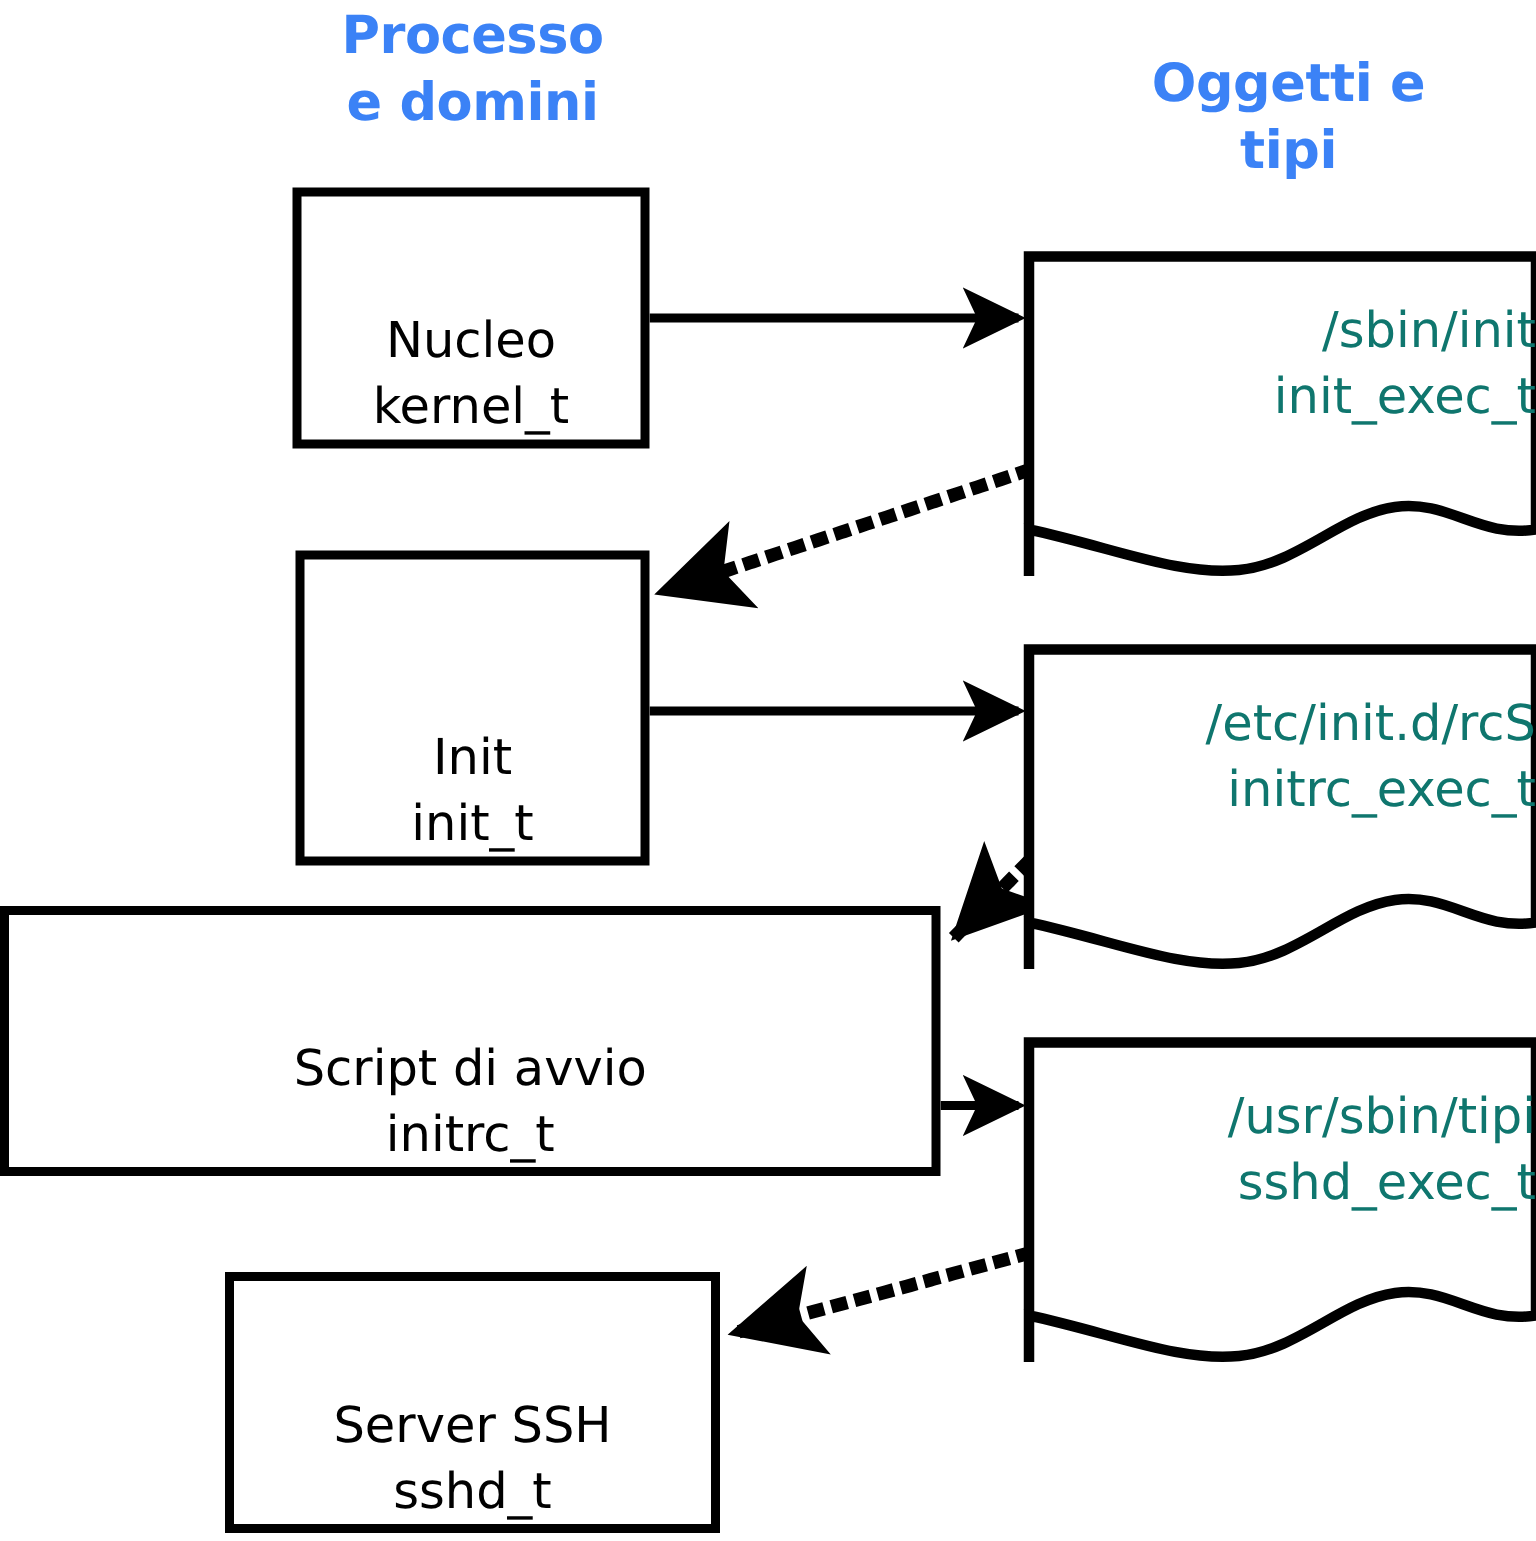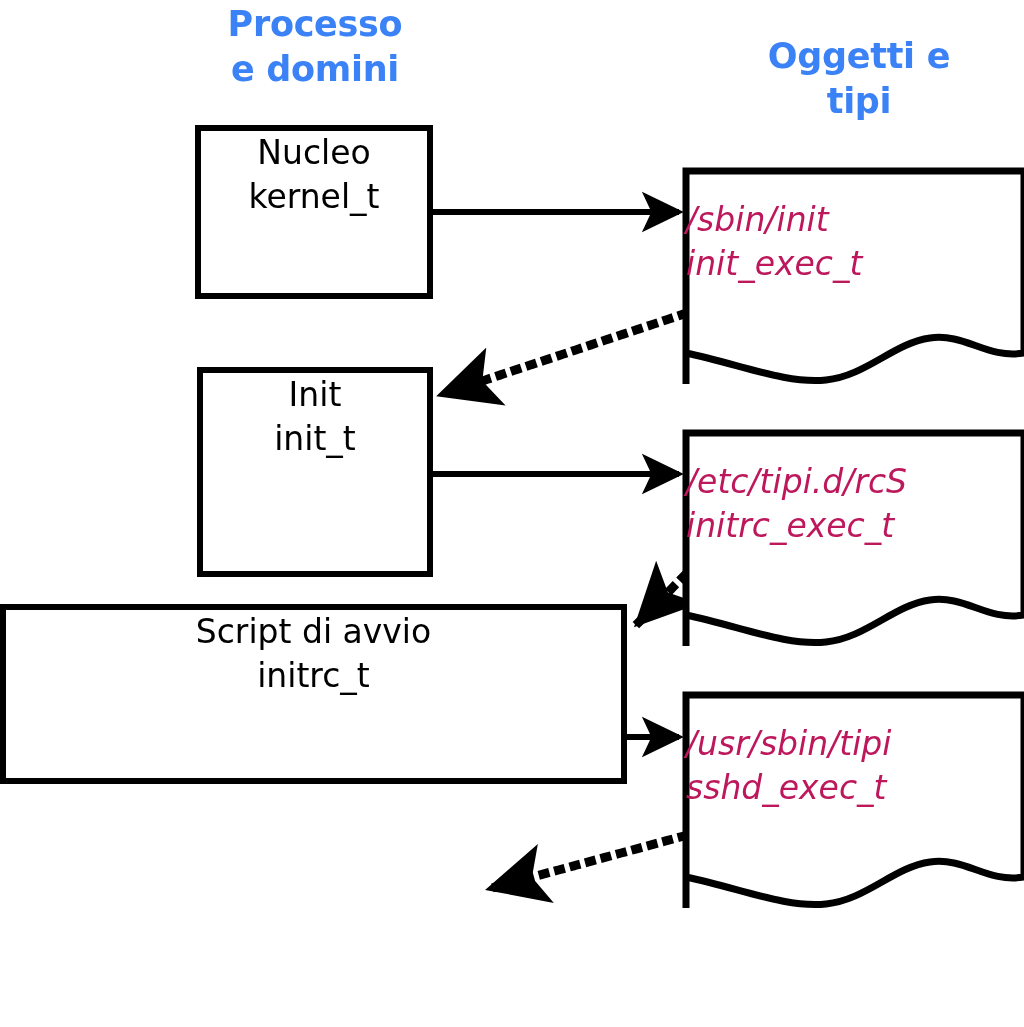--- a/index.html
+++ b/index.html
@@ -30,21 +30,21 @@
   }
   #header-left  { left: 160px; top: 2px;  width: 310px; }
   #header-right { left: 700px; top: 2px;  width: 318px; margin-top: 32px; }
 
   .proc-box {
     position: absolute;
     box-sizing: border-box;
     border: 6px solid #000000;
     background: #ffffff;
     display: flex;
-    align-items: flex-start;
+    align-items: flex-end;
     justify-content: center;
     z-index: 3;
   }
   .proc-label {
     font-family: "DejaVu Sans", sans-serif;
     font-size: 33px;
     line-height: 1.33;
     text-align: center;
     color: #000000;
     white-space: pre-line;
@@ -53,25 +53,24 @@
   .doc-shape {
     position: absolute;
     z-index: 3;
   }
   .doc-shape svg { display: block; }
   .doc-label {
     position: absolute;
     font-family: "DejaVu Sans", sans-serif;
     font-size: 33px;
     line-height: 1.33;
-    text-align: left;
-    color: #be185d;
+    text-align: right;
+    color: #0f766e;
     white-space: pre-line;
     z-index: 4;
-    font-style: italic;
   }
 
   .edge-layer {
     position: absolute;
     left: 0; top: 0;
     width: 1024px;
     height: 1027px;
     z-index: 2;
   }
   .arrow-label {
@@ -136,41 +135,45 @@
   <div class="proc-box" style="left:197px; top:367px; width:236px; height:210px;">
     <div class="proc-label">Init
 init_t</div>
   </div>
 
   <div class="proc-box" style="left:0px; top:604px; width:627px; height:180px;">
     <div class="proc-label">Script di avvio
 initrc_t</div>
   </div>
 
+  <div class="proc-box" style="left:150px; top:848px; width:330px; height:174px;">
+    <div class="proc-label">Server SSH
+sshd_t</div>
+  </div>
 
   <div class="doc-shape" style="left:680px; top:162px;">
     <svg width="344" height="225" viewBox="0 0 344 225">
       <path d="M6,222 L6,9 L344,9 L344,191
                C306,197 286,171 250,176
                C214,181 186,214 146,218
                C106,222 62,203 6,191 Z" fill="#ffffff" stroke="#000000" stroke-width="7" stroke-linejoin="miter" stroke-linecap="butt"></path>
     </svg>
   </div>
   <div class="doc-label" style="left:686px; top:198px; width:338px;">/sbin/init
 init_exec_t</div>
 
   <div class="doc-shape" style="left:680px; top:424px;">
     <svg width="344" height="225" viewBox="0 0 344 225">
       <path d="M6,222 L6,9 L344,9 L344,191
                C306,197 286,171 250,176
                C214,181 186,214 146,218
                C106,222 62,203 6,191 Z" fill="#ffffff" stroke="#000000" stroke-width="7" stroke-linejoin="miter" stroke-linecap="butt"></path>
     </svg>
   </div>
-  <div class="doc-label" style="left:686px; top:460px; width:338px;">/etc/tipi.d/rcS
+  <div class="doc-label" style="left:686px; top:460px; width:338px;">/etc/init.d/rcS
 initrc_exec_t</div>
 
   <div class="doc-shape" style="left:680px; top:686px;">
     <svg width="344" height="225" viewBox="0 0 344 225">
       <path d="M6,222 L6,9 L344,9 L344,191
                C306,197 286,171 250,176
                C214,181 186,214 146,218
                C106,222 62,203 6,191 Z" fill="#ffffff" stroke="#000000" stroke-width="7" stroke-linejoin="miter" stroke-linecap="butt"></path>
     </svg>
   </div>

